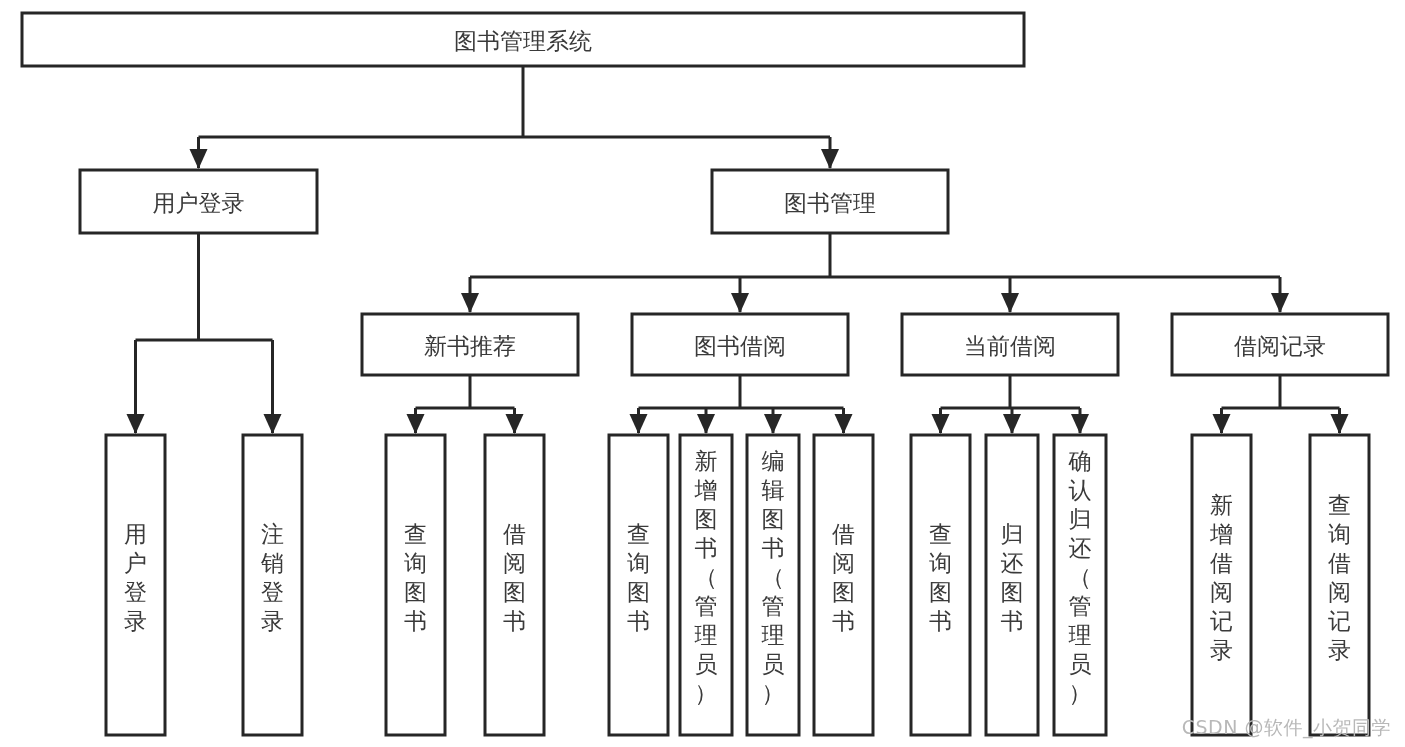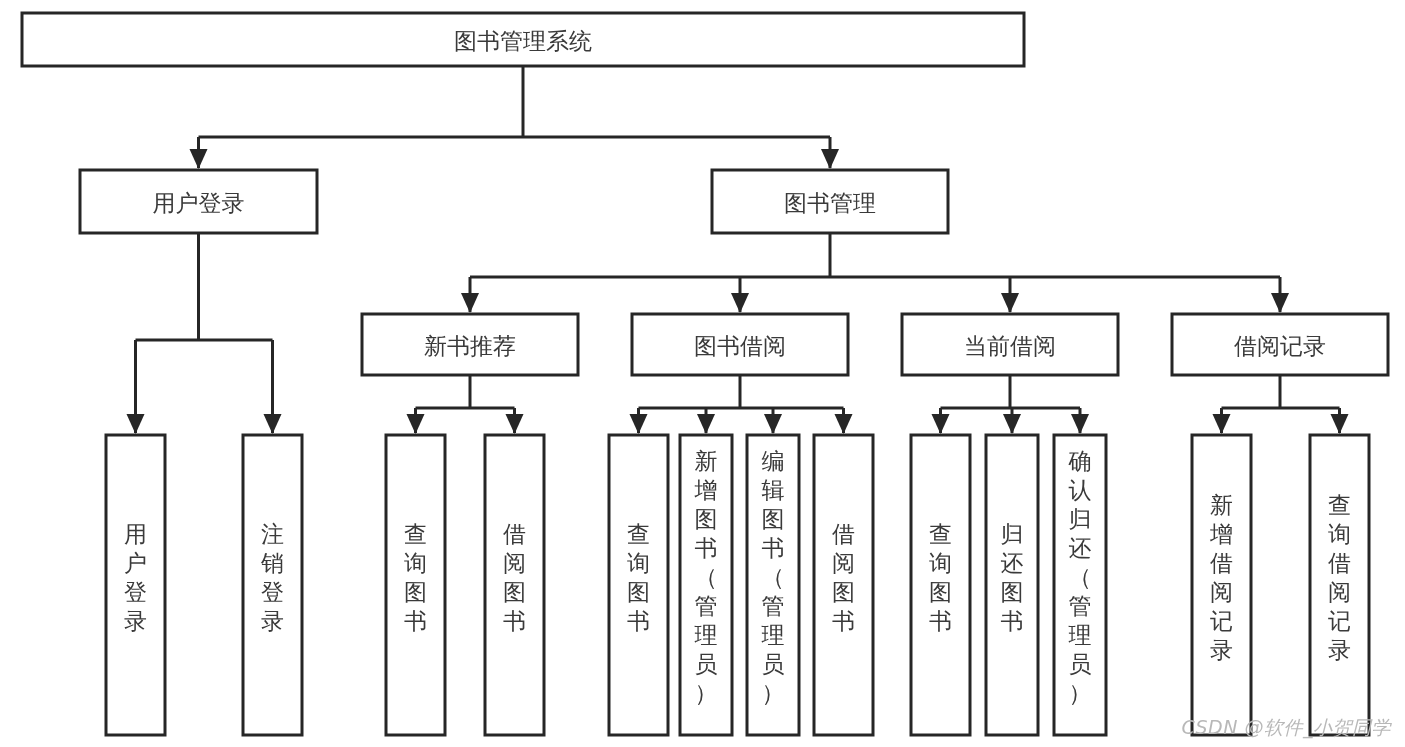--- a/index.html
+++ b/index.html
@@ -60,21 +60,20 @@
   .watermark {
     position: absolute;
     right: 14px;
     bottom: 6px;
     font-family: "DejaVu Sans", "Liberation Sans", sans-serif;
     font-size: 19px;
     color: #b8b8b8;
     letter-spacing: 0.5px;
     white-space: nowrap;
     pointer-events: none;
-    font-style: italic;
   }
 </style>
 </head>
 <body>
 
 <div id="diagram-root">
   <svg class="flow" viewBox="0 0 1405 747">
     <g id="connectors-layer">
         <line x1="523" y1="66" x2="523" y2="137" class="connector"></line>
         <line x1="198.5" y1="137" x2="830" y2="137" class="connector"></line>

